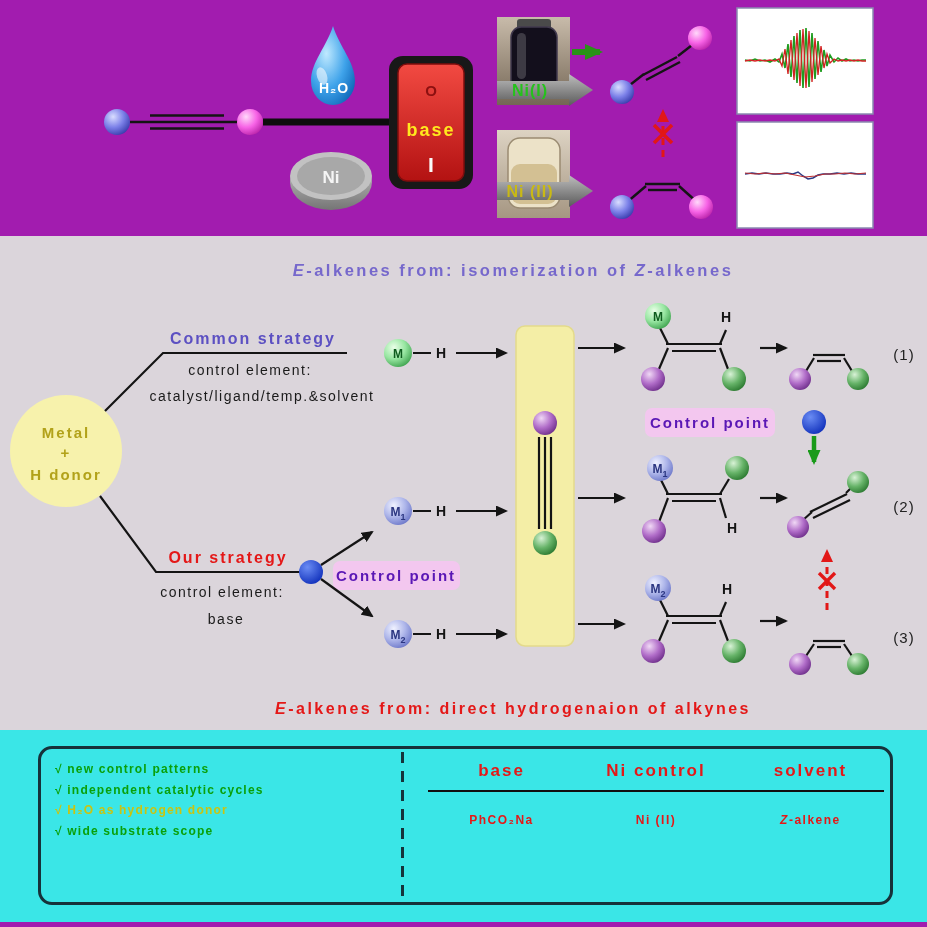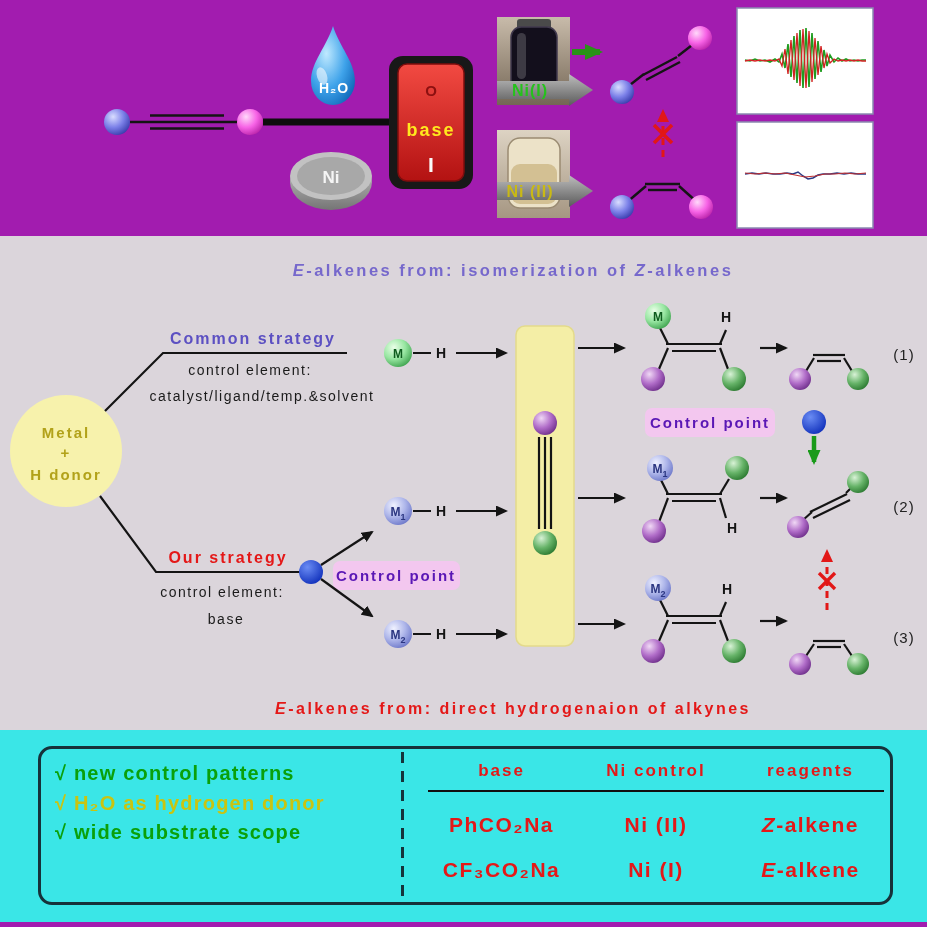--- a/index.html
+++ b/index.html
@@ -28,29 +28,29 @@
   .m-red-title{fill:#e41818;font-size:16px;font-weight:bold;letter-spacing:2.5px}
   .m-eq{fill:#222222;font-size:15px;letter-spacing:1px}
   .lbl-m{fill:#0e5c1e;font-size:12px;font-weight:bold}
   .lbl-m12{fill:#2a3580;font-size:12px;font-weight:bold}
   .lbl-h{fill:#141414;font-size:14px;font-weight:bold}
   .sub{font-size:9px;font-weight:bold}
 
   .summary-box{position:absolute;left:38px;top:16px;width:849px;height:153px;
                border:3px solid #16323a;border-radius:14px;display:flex;align-items:stretch;}
   .checklist{list-style:none;margin:13px 0 0 14px;padding:0;width:346px;}
-  .check-item{color:#0aa00a;font-weight:bold;font-size:20px;letter-spacing:1.2px;
+  .check-item{color:#0aa00a;font-weight:bold;font-size:12px;letter-spacing:1.2px;
               margin-bottom:6.5px;white-space:nowrap;}
   .check-item.yellow{color:#c9c411;}
   .divider{width:3px;margin:3px 0;
            background:repeating-linear-gradient(to bottom,#15333b 0 11px,transparent 11px 19px);}
   .results-table{flex:1;padding:12px 6px 0 24px;color:#e41818;font-weight:bold;}
   .t-head,.t-row{display:grid;grid-template-columns:1fr 1.1fr 1fr;justify-items:center;}
   .t-head{font-size:17px;letter-spacing:2px;padding-bottom:9px;border-bottom:2.5px solid #101010;}
-  .t-row{font-size:21px;letter-spacing:1.5px;margin-top:21px;}
+  .t-row{font-size:12px;letter-spacing:1.5px;margin-top:21px;}
   .t-row i{font-style:italic;}
 </style>
 </head>
 <body>
 
 <div class="canvas">
 
   <svg class="sec sec-top" width="927" height="236" viewBox="0 0 927 236">
     <defs>
       <radialGradient id="gB" cx="35%" cy="30%" r="75%">
@@ -384,37 +384,33 @@
     </g>
     <text x="904" y="407" text-anchor="middle" class="m-eq">(3)</text>
 
     <text class="m-red-title" x="513" y="478" text-anchor="middle"><tspan font-style="italic">E</tspan><tspan>-alkenes from: direct hydrogenaion of alkynes</tspan></text>
   </svg>
 
   <div class="sec-bottom">
     <div class="summary-box">
       <ul class="checklist">
         <li class="check-item">√ new control patterns</li>
+        <li class="check-item">√ independent catalytic cycles</li>
         <li class="check-item yellow">√ H₂O as hydrogen donor</li>
         <li class="check-item">√ wide substrate scope</li>
       </ul>
       <div class="divider"></div>
       <div class="results-table">
         <div class="t-head">
           <span>base</span>
           <span>Ni control</span>
-          <span>reagents</span>
+          <span>solvent</span>
         </div>
         <div class="t-row">
           <span>PhCO₂Na</span>
           <span>Ni (II)</span>
           <span><i>Z</i><span>-alkene</span></span>
         </div>
-        <div class="t-row">
-          <span>CF₃CO₂Na</span>
-          <span>Ni (I)</span>
-          <span><i>E</i><span>-alkene</span></span>
-        </div>
       </div>
     </div>
   </div>
 
 </div>
 
 </body></html>

